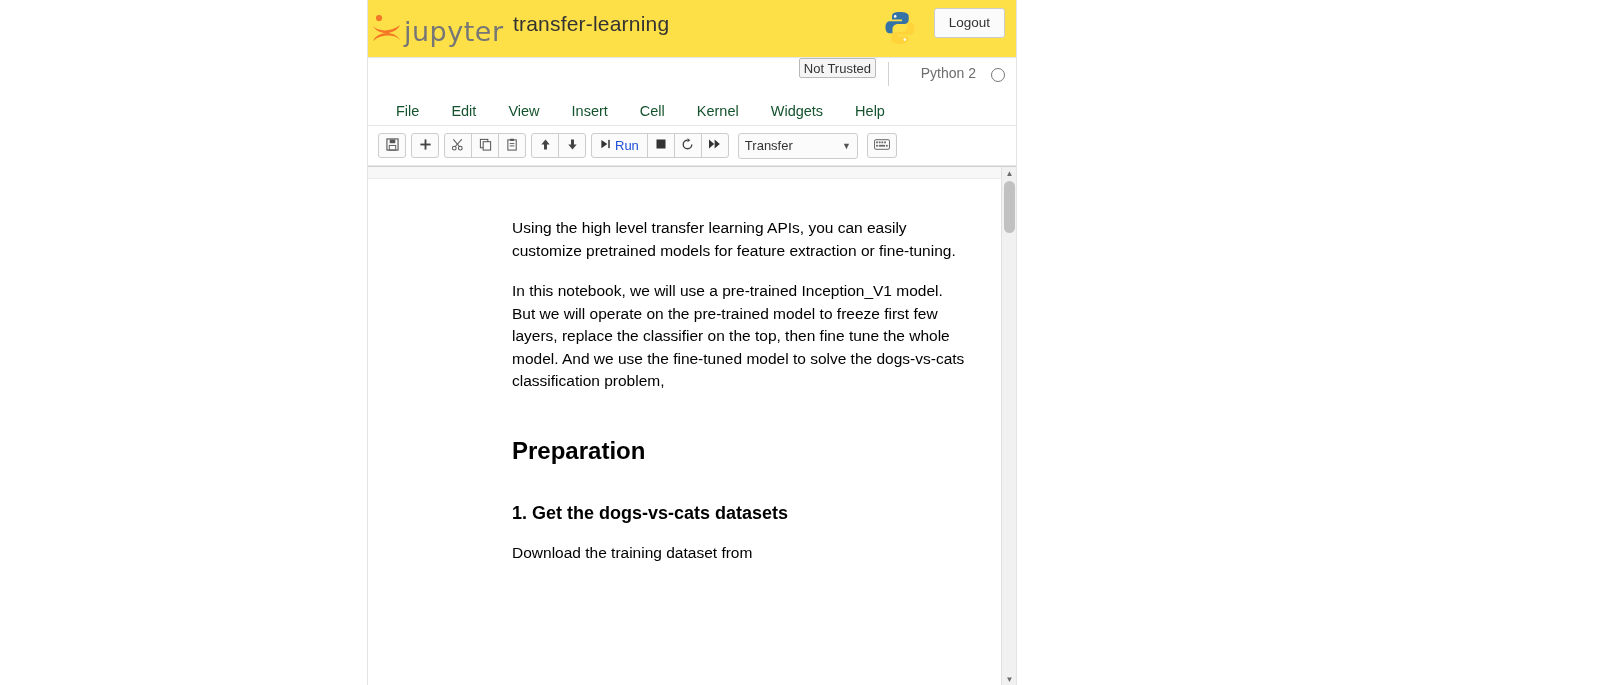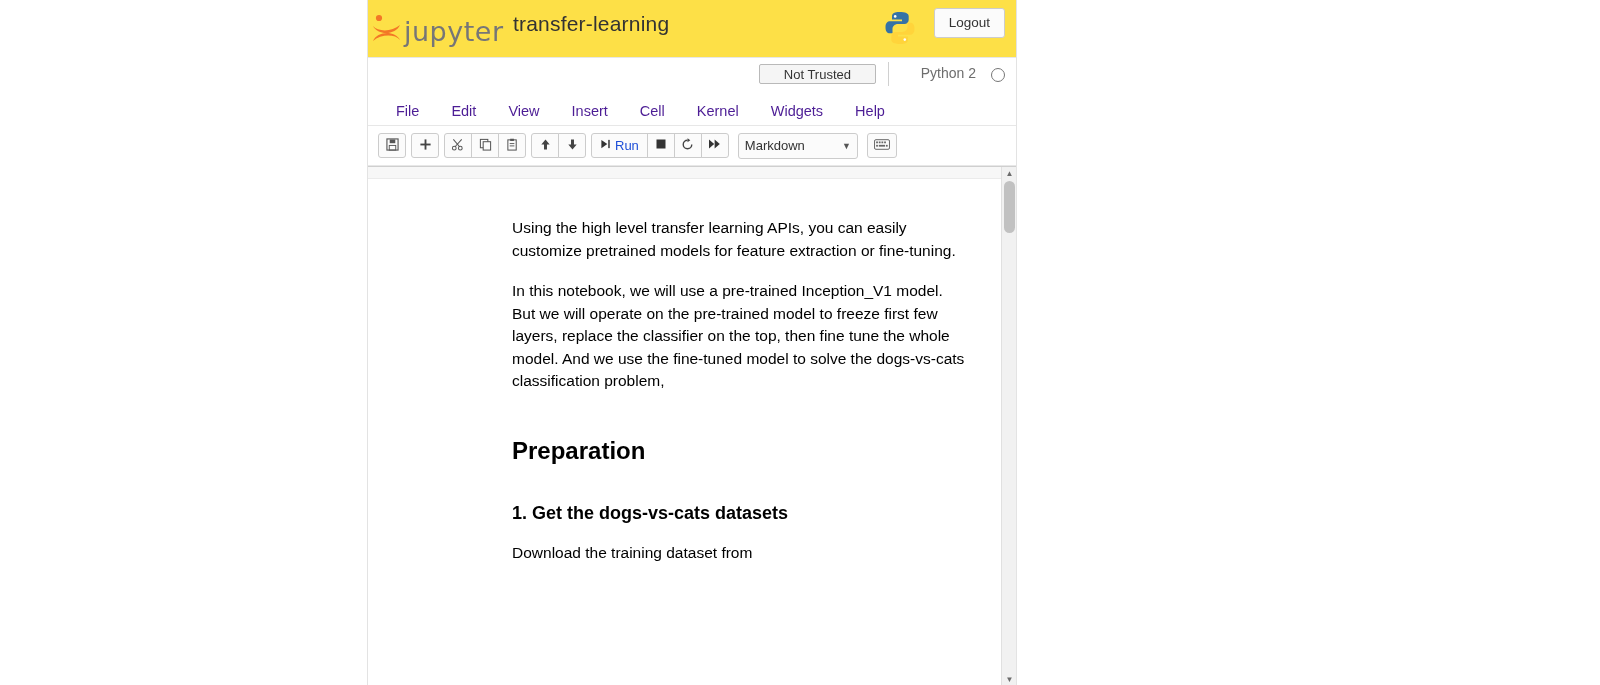--- a/index.html
+++ b/index.html
@@ -71,23 +71,23 @@
   }
 
   
   .trustbar {
     position: relative;
     height: 38px;
     background: #ffffff;
   }
   .not-trusted {
     position: absolute;
-    right: 140px; top: 6px;
+    right: 140px; top: 0;
     height: 20px;
-    padding: 0 24px;
+    padding: 0 4px;
     font-size: 13px;
     color: #333;
     background: #f5f5f5;
     border: 1px solid #b9b9b9;
     border-radius: 2px;
     line-height: 20px;
     cursor: pointer;
   }
   .divider-v {
     position: absolute;
@@ -120,21 +120,21 @@
   }
   .menubar ul {
     list-style: none;
     margin: 0; padding: 0;
     display: flex;
     height: 30px;
     align-items: center;
   }
   .menubar li {
     font-size: 14.5px;
-    color: #4c1d95;
+    color: #14532d;
     padding: 0 16px;
     cursor: pointer;
     line-height: 30px;
   }
 
   
   .toolbar {
     position: relative;
     height: 40px;
     background: #ffffff;
@@ -440,21 +440,21 @@
           <span>
             <svg width="14" height="12" viewBox="0 0 14 12">
               <path d="M1 1.5 L6.2 6 L1 10.5 Z" fill="#333"></path>
               <path d="M6.6 1.5 L11.8 6 L6.6 10.5 Z" fill="#333"></path>
             </svg>
           </span>
         </div>
       </div>
 
       <div class="celltype">
-        <span>Markdown</span>
+        <span>Transfer</span>
         <span class="caret">▼</span>
       </div>
 
       <div class="btn-group single kbd-btn">
         <div class="tbtn">
           <span>
             <svg width="16" height="11" viewBox="0 0 18 12">
               <rect x="0.6" y="0.6" width="16.8" height="10.8" rx="1.5" fill="none" stroke="#555" stroke-width="1"></rect>
               <rect x="2.4" y="2.6" width="2" height="2" fill="#666"></rect>
               <rect x="5.4" y="2.6" width="2" height="2" fill="#666"></rect>

